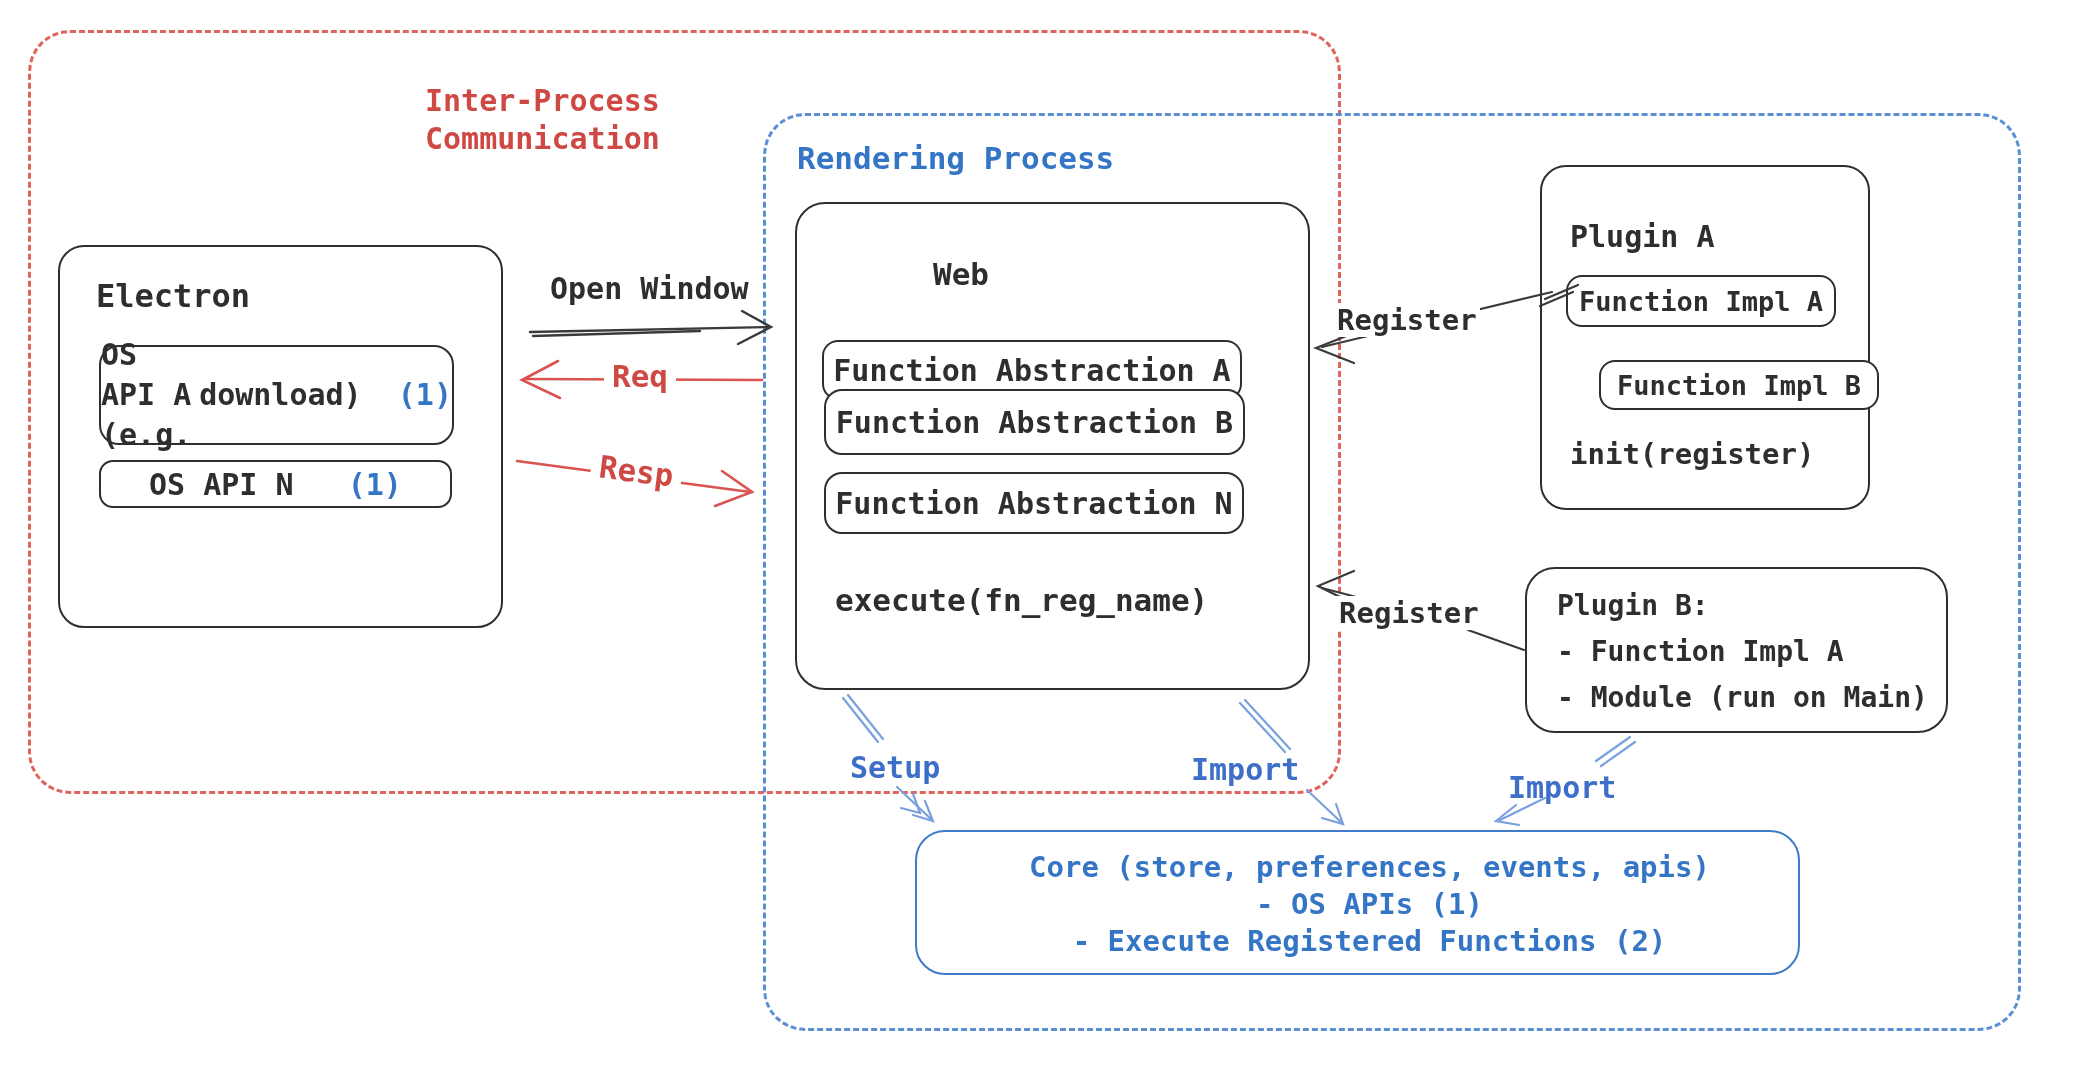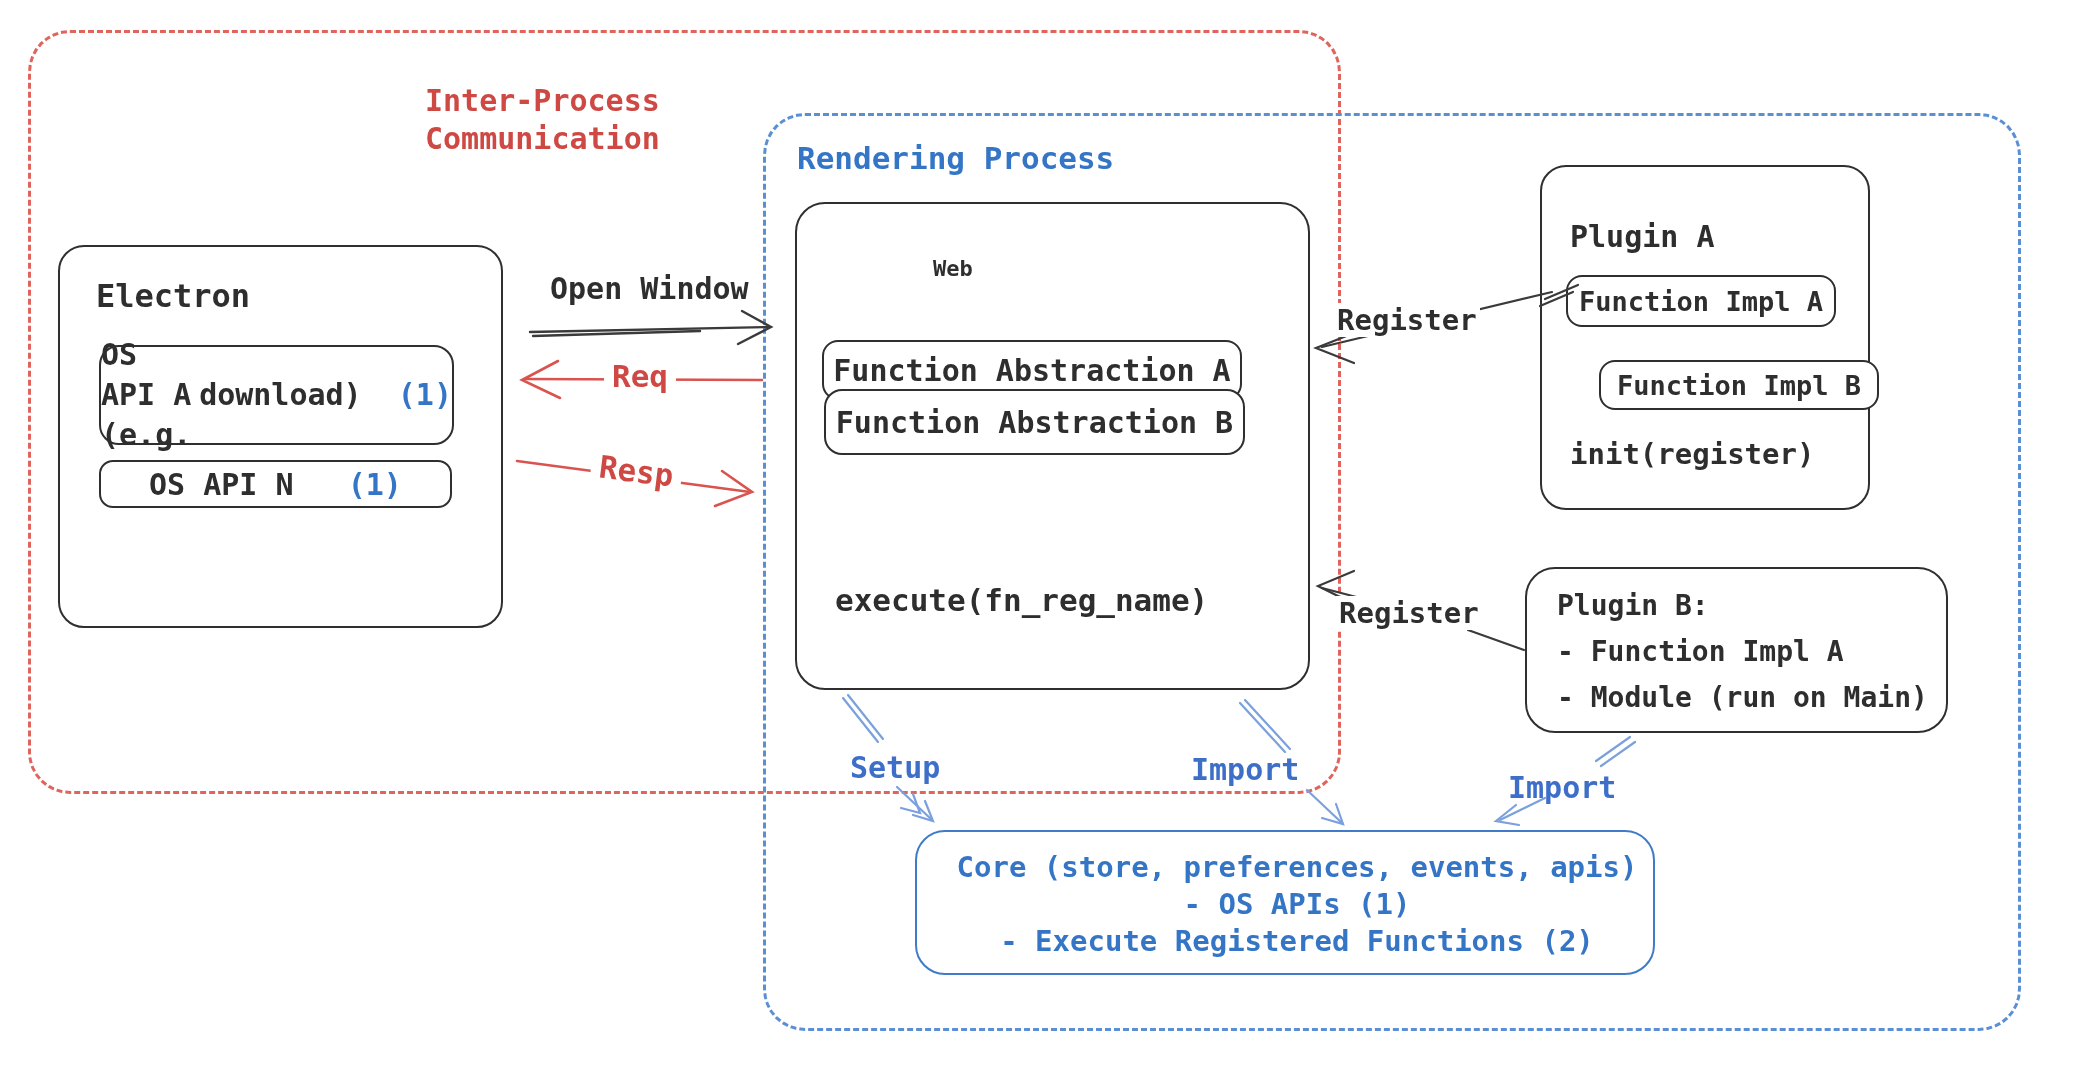--- a/index.html
+++ b/index.html
@@ -44,42 +44,43 @@
     <div class="subnode col" style="left:39px;top:98px;width:355px;height:100px;">
       <div>OS API A (e.g.</div>
       <div><span>download)</span>&nbsp;&nbsp;<span class="badge">(1)</span></div>
     </div>
     <div class="subnode" style="left:39px;top:213px;width:353px;height:48px;border-radius:14px;">
       <span>OS API N</span>&nbsp;&nbsp;&nbsp;<span class="badge">(1)</span>
     </div>
   </div>
 
   <div class="node" style="left:795px;top:202px;width:515px;height:488px;border-radius:30px;">
-    <div class="t" style="left:136px;top:52px;font-size:22px;">Web</div>
+    <div class="t" style="left:136px;top:52px;font-size:31px;">Web</div>
     <div class="subnode" style="left:25px;top:100px;width:420px;height:60px;border-radius:16px;margin-top:36px;">Function Abstraction A</div>
     <div class="subnode" style="left:27px;top:185px;width:421px;height:66px;border-radius:18px;">Function Abstraction B</div>
+    <div class="subnode" style="left:27px;top:268px;width:420px;height:62px;border-radius:18px;">Function Abstraction N</div>
     <div class="t" style="left:38px;top:378px;font-size:31px;">execute(fn_reg_name)</div>
   </div>
   <div class="t badge" style="left:1250px;top:314px;font-size:30px;">(2)</div>
   <div class="t badge" style="left:1252px;top:402px;font-size:30px;">(2)</div>
 
   <div class="node" style="left:1540px;top:165px;width:330px;height:345px;">
     <div class="t" style="left:28px;top:52px;font-size:30px;">Plugin A</div>
     <div class="subnode" style="left:24px;top:108px;width:270px;height:52px;border-radius:16px;font-size:27px;">Function Impl A</div>
     <div class="subnode" style="left:24px;top:193px;width:280px;height:50px;border-radius:16px;font-size:27px;margin-left:33px;">Function Impl B</div>
     <div class="t" style="left:28px;top:270px;font-size:29px;">init(register)</div>
   </div>
 
   <div class="node" style="left:1525px;top:567px;width:423px;height:166px;border-radius:30px;">
     <div class="t" style="left:30px;top:20px;font-size:28px;">Plugin B:</div>
     <div class="t" style="left:30px;top:66px;font-size:28px;">- Function Impl A</div>
     <div class="t" style="left:30px;top:112px;font-size:28px;">- Module (run on Main)</div>
   </div>
 
-  <div class="blue-node" style="left:915px;top:830px;width:740px;height:145px;font-size:29px;line-height:37px;padding-top:17px;padding-left:24px;">
+  <div class="blue-node" style="left:915px;top:830px;width:885px;height:145px;font-size:29px;line-height:37px;padding-top:17px;padding-left:24px;">
     <div>Core (store, preferences, events, apis)</div>
     <div>- OS APIs (1)</div>
     <div>- Execute Registered Functions (2)</div>
   </div>
 
   <svg class="overlay" width="2074" height="1066" viewBox="0 0 2074 1066">
 
     <g stroke="#3a3a3a" stroke-width="2.4" fill="none" stroke-linecap="round">
       <path d="M530 332 L768 327"></path>
       <path d="M533 336 L700 331"></path>

